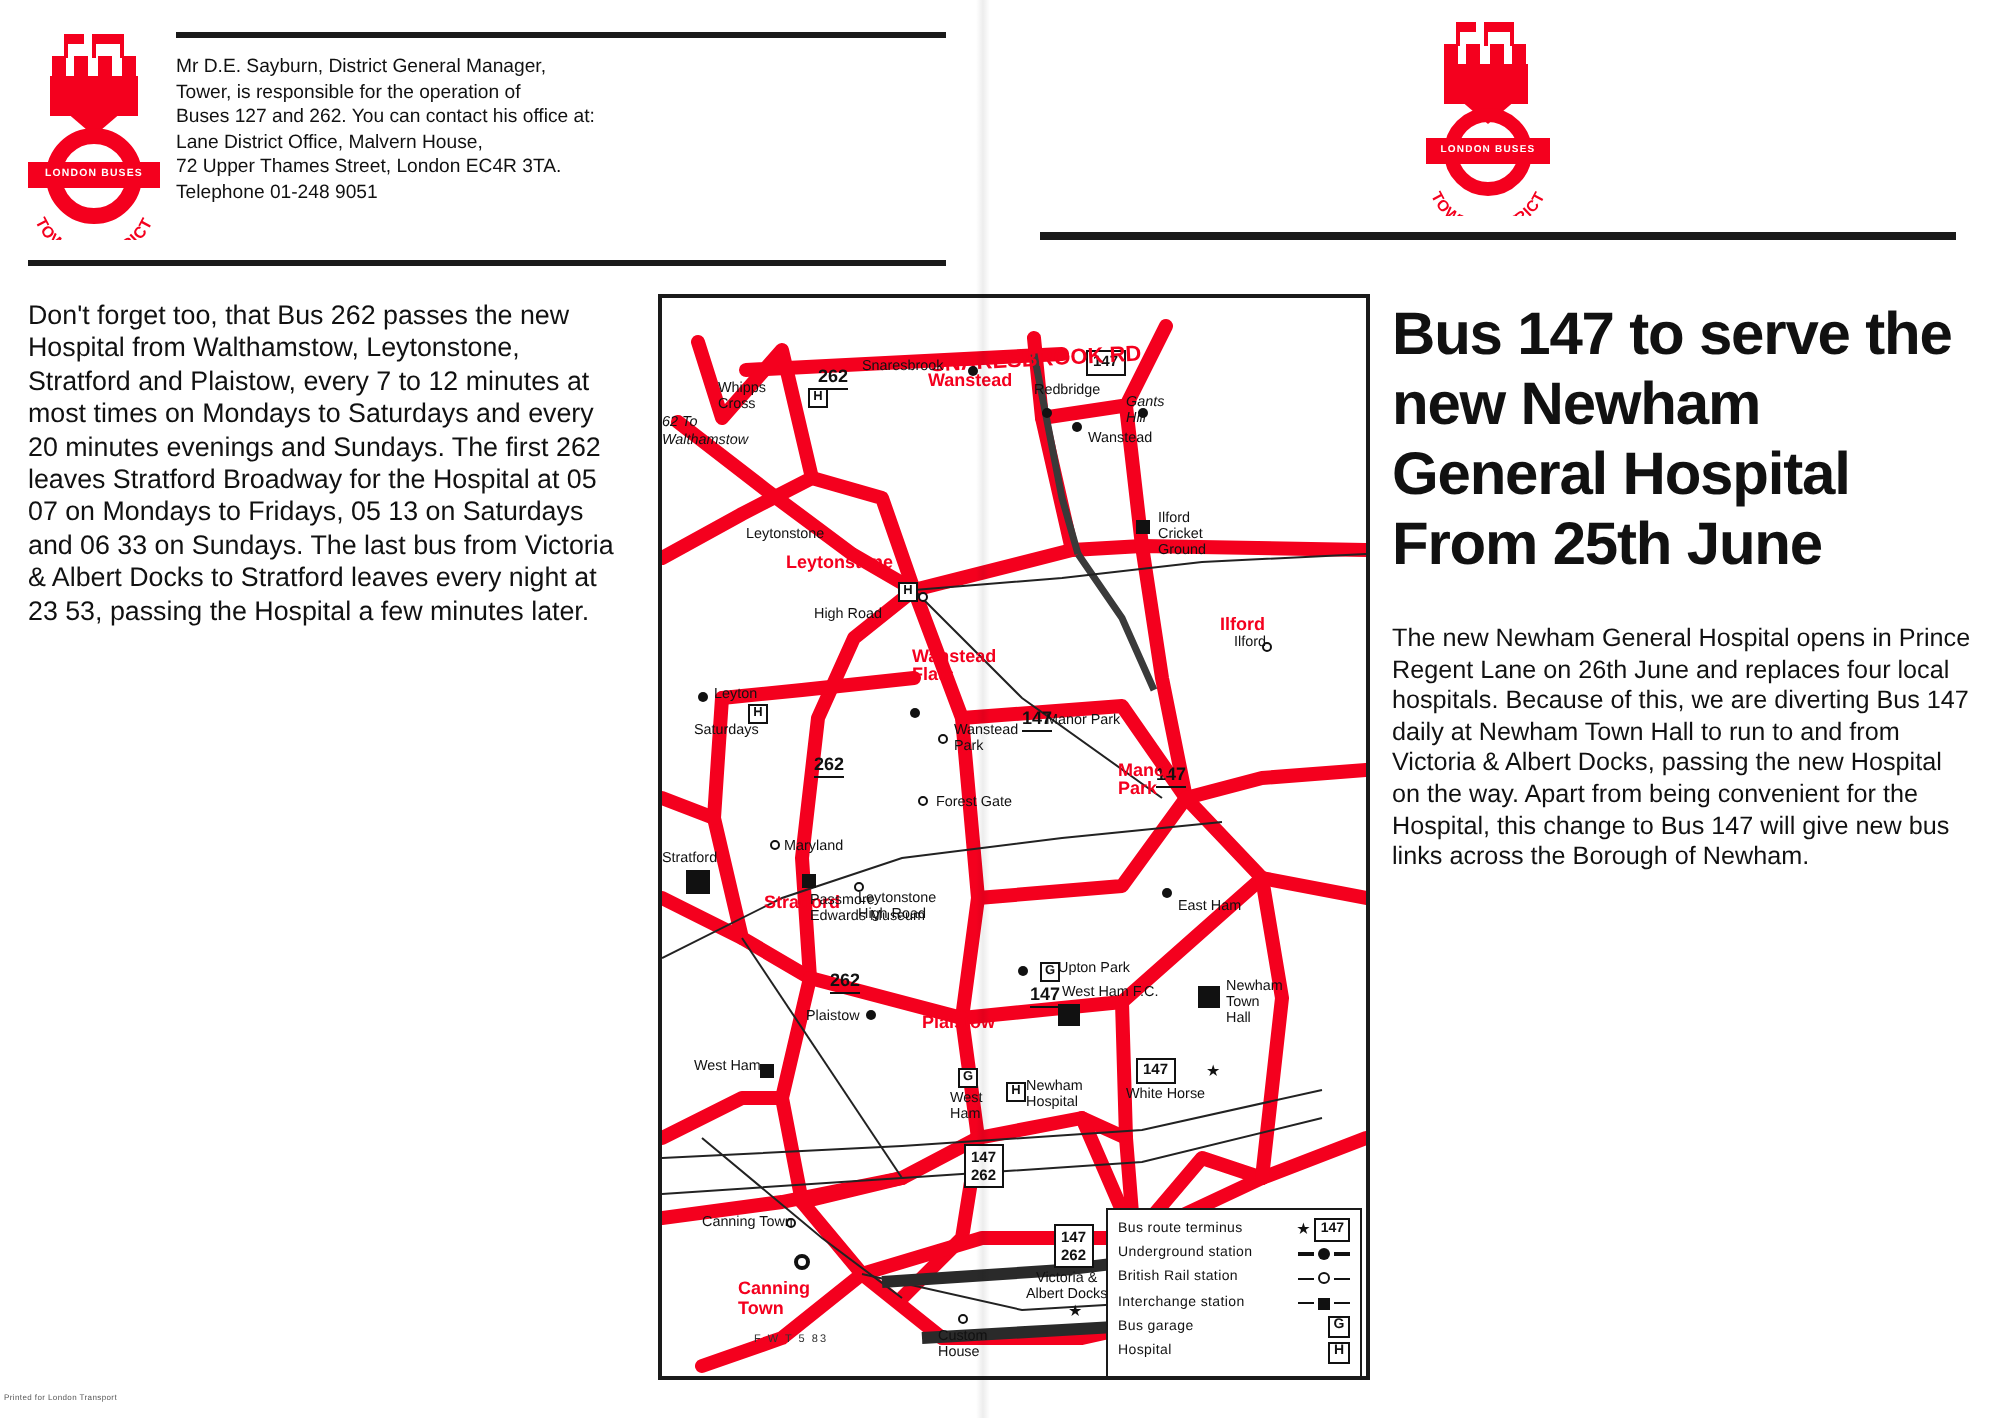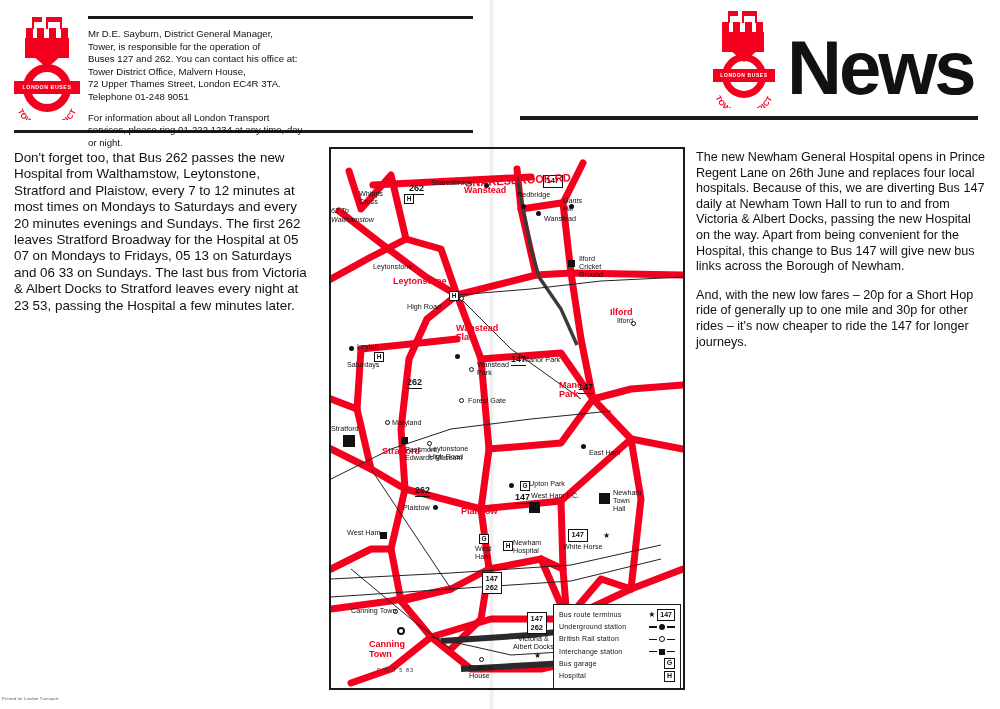--- a/index.html
+++ b/index.html
@@ -132,33 +132,27 @@
           <text><textPath href="#arcp1" startOffset="50%" text-anchor="middle">TOWER DISTRICT</textPath></text>
         </svg>
       </div>
     </div>
 
     <div class="addr">
       <p>
         <span>Mr D.E. Sayburn, District General Manager,</span><br>
         <span>Tower, is responsible for the operation of</span><br>
         <span>Buses 127 and 262. You can contact his office at:</span><br>
-        <span>Tower District Office, Malvern House,</span><br>
+        <span>Lane District Office, Malvern House,</span><br>
         <span>72 Upper Thames Street, London EC4R 3TA.</span><br>
         <span>Telephone 01-248 9051</span>
       </p>
-      <p>
-        <span>For information about all London Transport</span><br>
-        <span>services, please ring 01-222 1234 at any time, day</span><br>
-        <span>or night.</span>
-      </p>
     </div>
 
     <div class="mast-title">
-      <div class="mast-word mast-news">News</div>
       <div class="mast-rule"></div>
 
       <div class="mast-roundel">
         <div class="tower-top" style="left:9px;top:0;width:42px;height:44px;">
           <div class="mast" style="left:6px;"></div>
             <div class="flag" style="left:8px;"></div>
           <div class="mast" style="left:20px;"></div>
             <div class="flag" style="left:22px;"></div>
           <div class="mast" style="left:33px;"></div>
             <div class="flag" style="left:25px;"></div>
@@ -405,19 +399,19 @@
           </span>
         </div>
       </div>
 
     </div>
   </div>
 
   <div class="fold"></div>
 
   <div class="right-col">
+    <h1 class="headline">Bus 147 to serve the new Newham General Hospital From 25th June</h1>
     <p class="body">The new Newham General Hospital opens in Prince Regent Lane on 26th June and replaces four local hospitals. Because of this, we are diverting Bus 147 daily at Newham Town Hall to run to and from Victoria &amp; Albert Docks, passing the new Hospital on the way. Apart from being convenient for the Hospital, this change to Bus 147 will give new bus links across the Borough of Newham.</p>
-    <p class="body">And, with the new low fares – 20p for a Short Hop ride of generally up to one mile and 30p for other rides – it's now cheaper to ride the 147 for longer journeys.</p>
   </div>
 
   <div class="microtext">Printed for London Transport</div>
 
 </div>
 
 </body></html>

